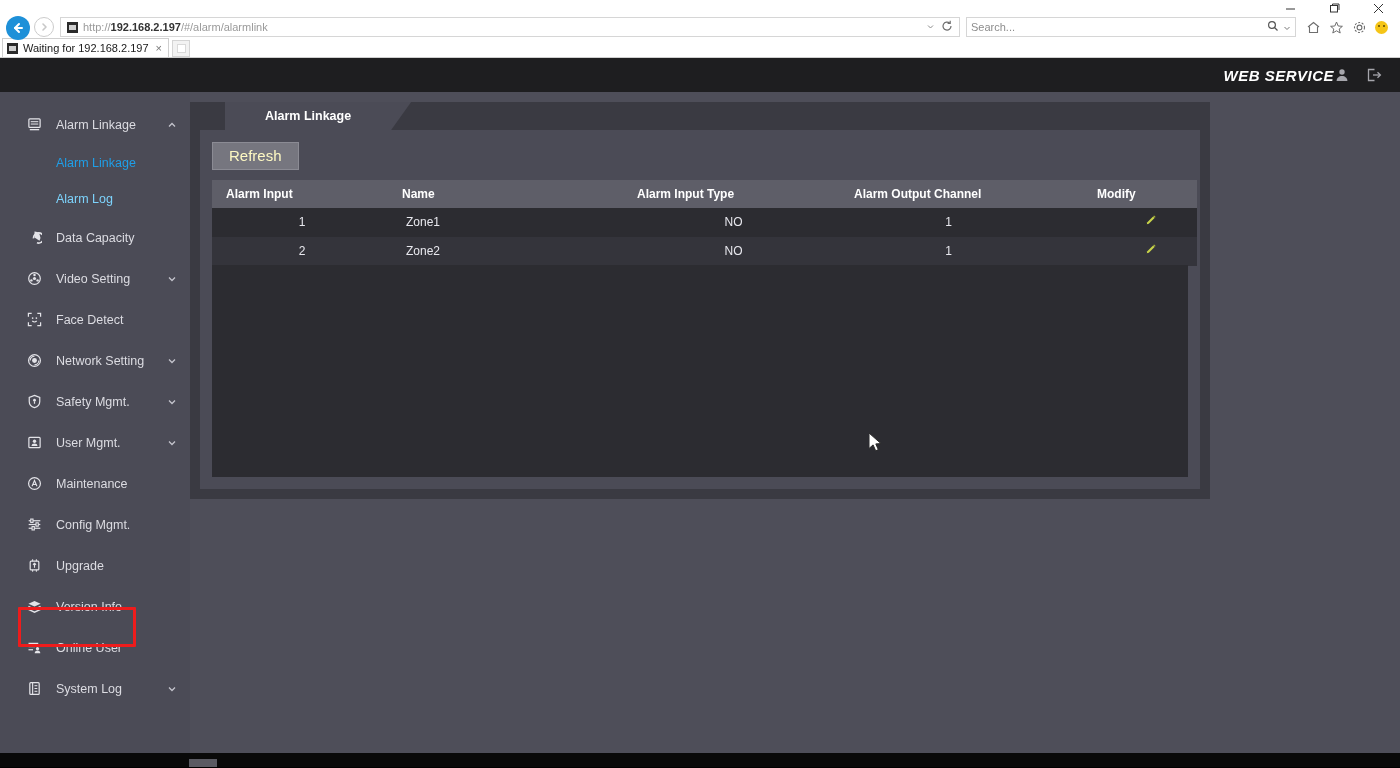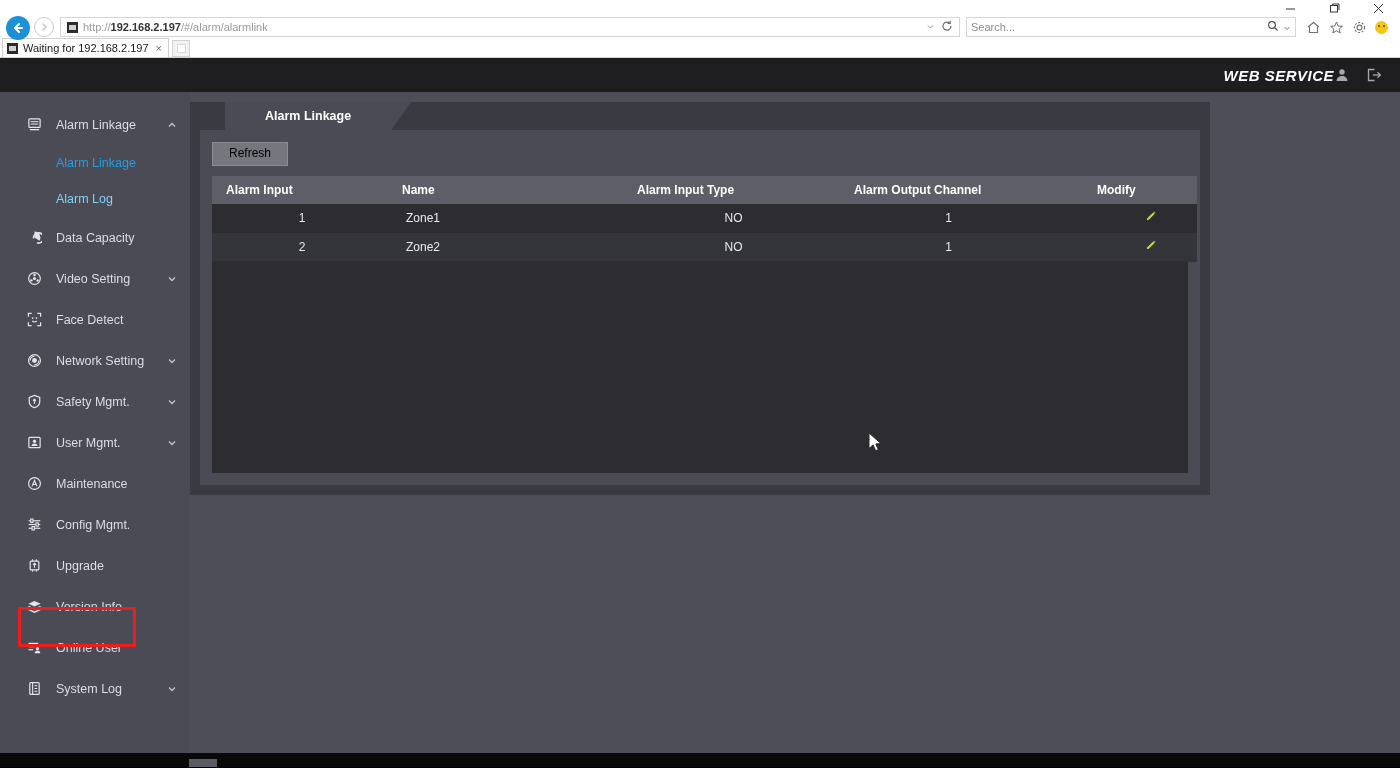--- a/index.html
+++ b/index.html
@@ -278,22 +278,22 @@
     margin: 0 10px;
     background: #4b4b56;
     padding: 12px 12px 12px 12px;
     min-height: 345px;
   }
   .toolbar { margin-bottom: 10px; }
   .btn-refresh {
     display: inline-block;
     background: #76767f;
     border: 1px solid #8b8b94;
-    color: #000000;
-    font-size: 12px;
+    color: #fef9c3;
+    font-size: 15px;
     padding: 3px 16px;
     line-height: 1.3;
   }
   table.grid {
     width: 100%;
     border-collapse: collapse;
     table-layout: fixed;
   }
   table.grid th {
     background: #5e5e68;

